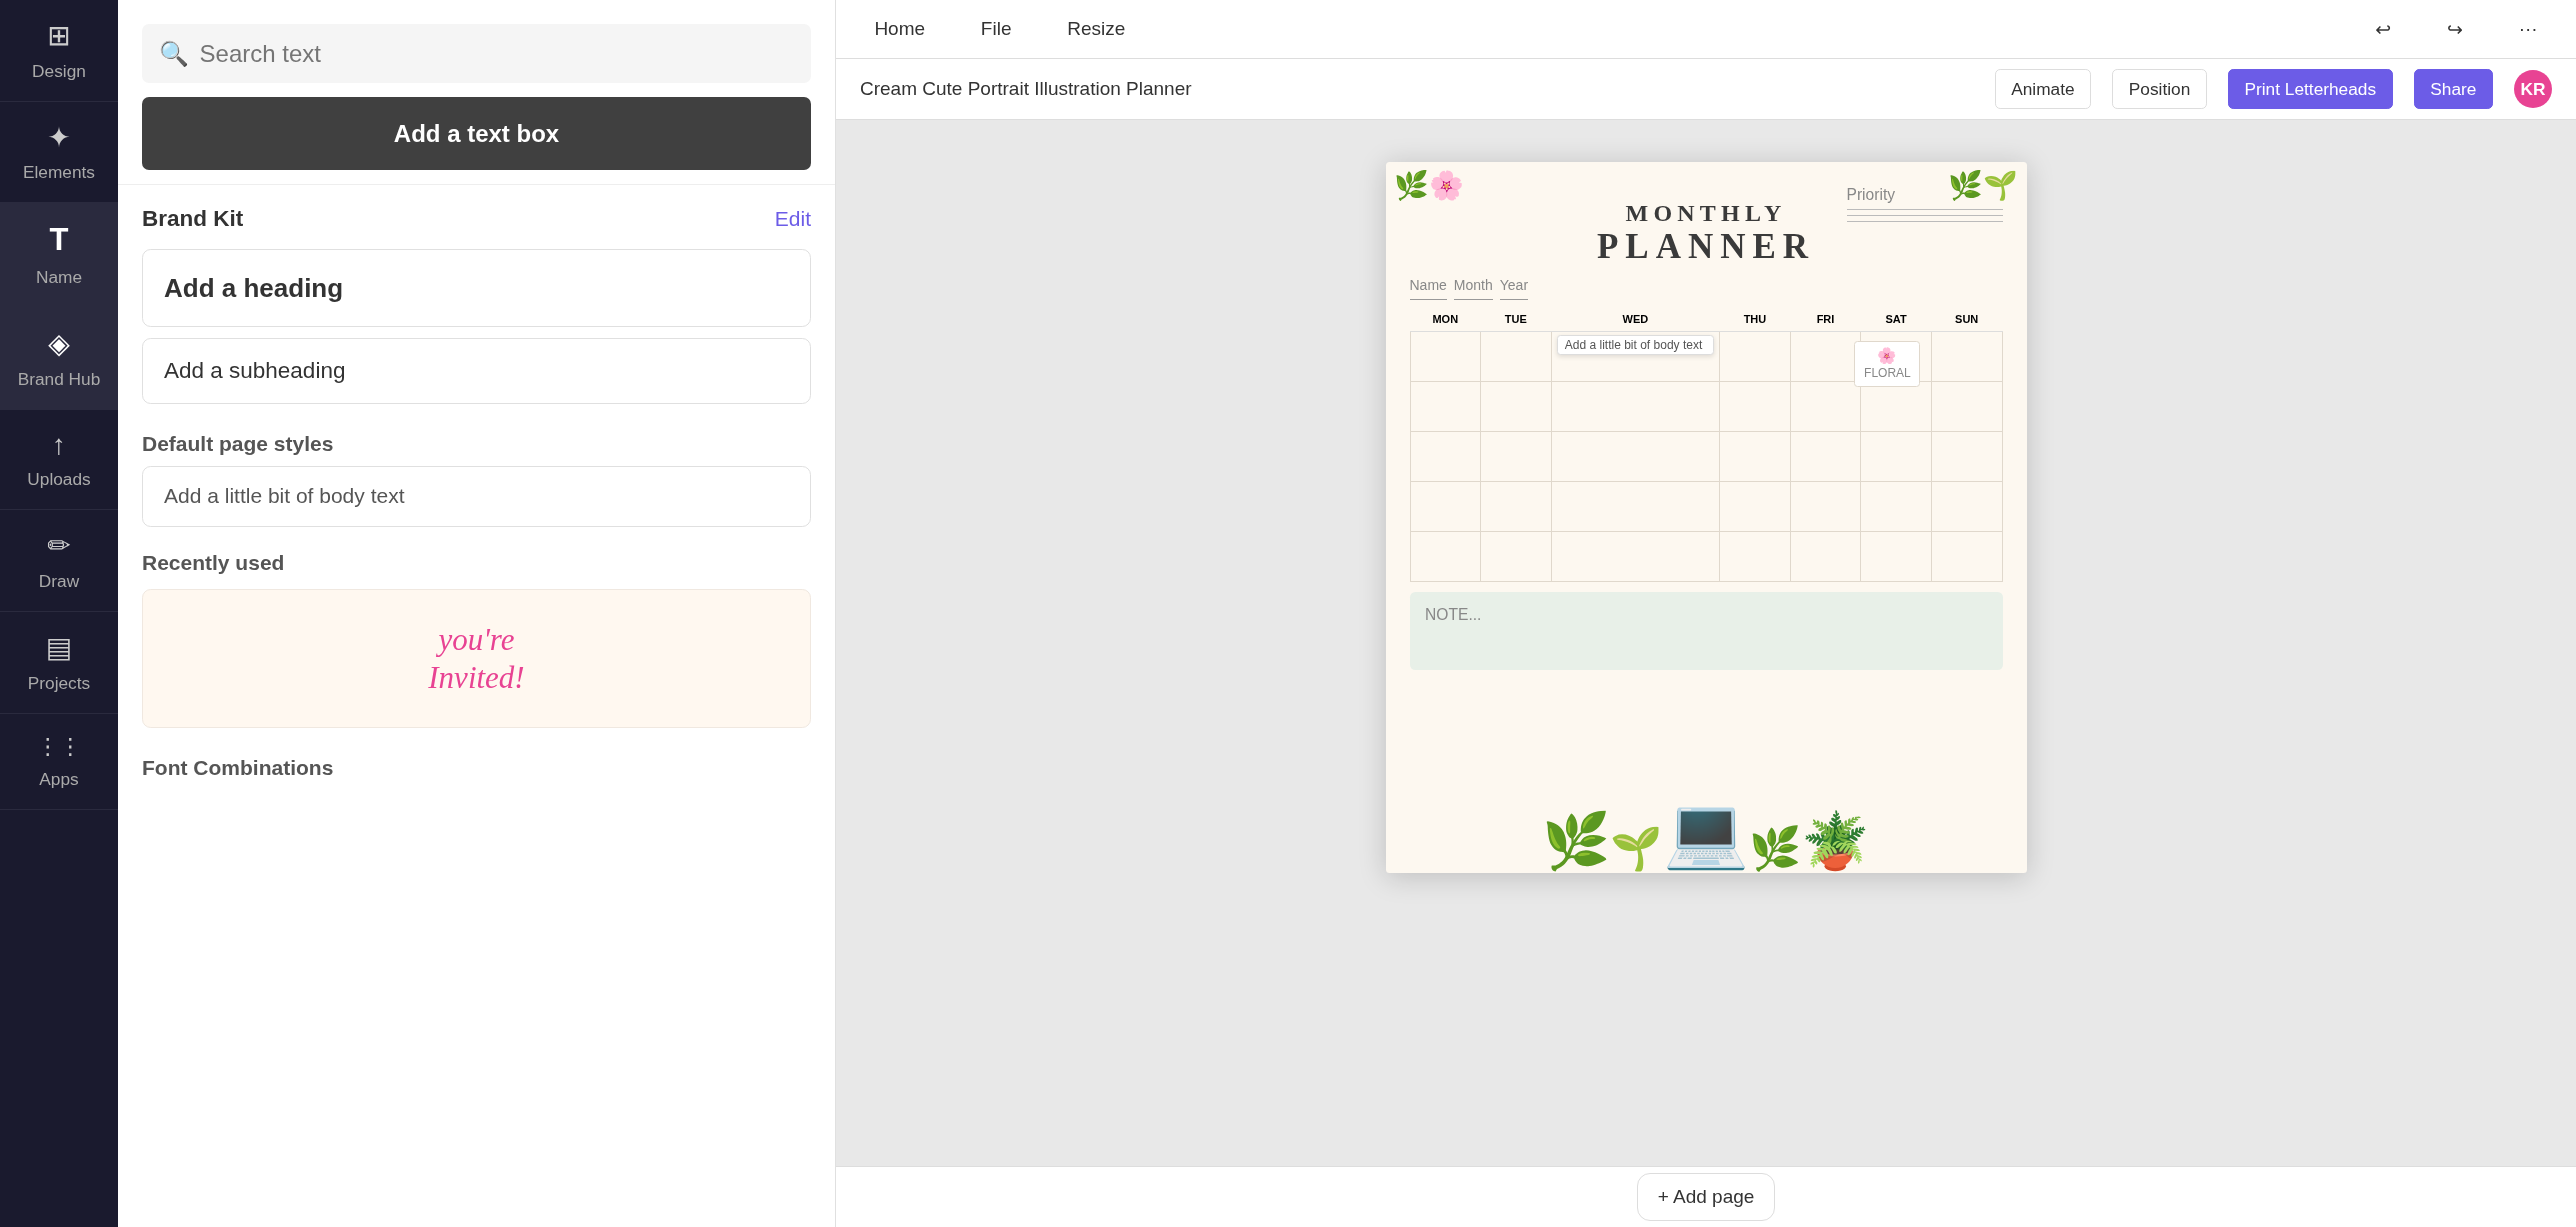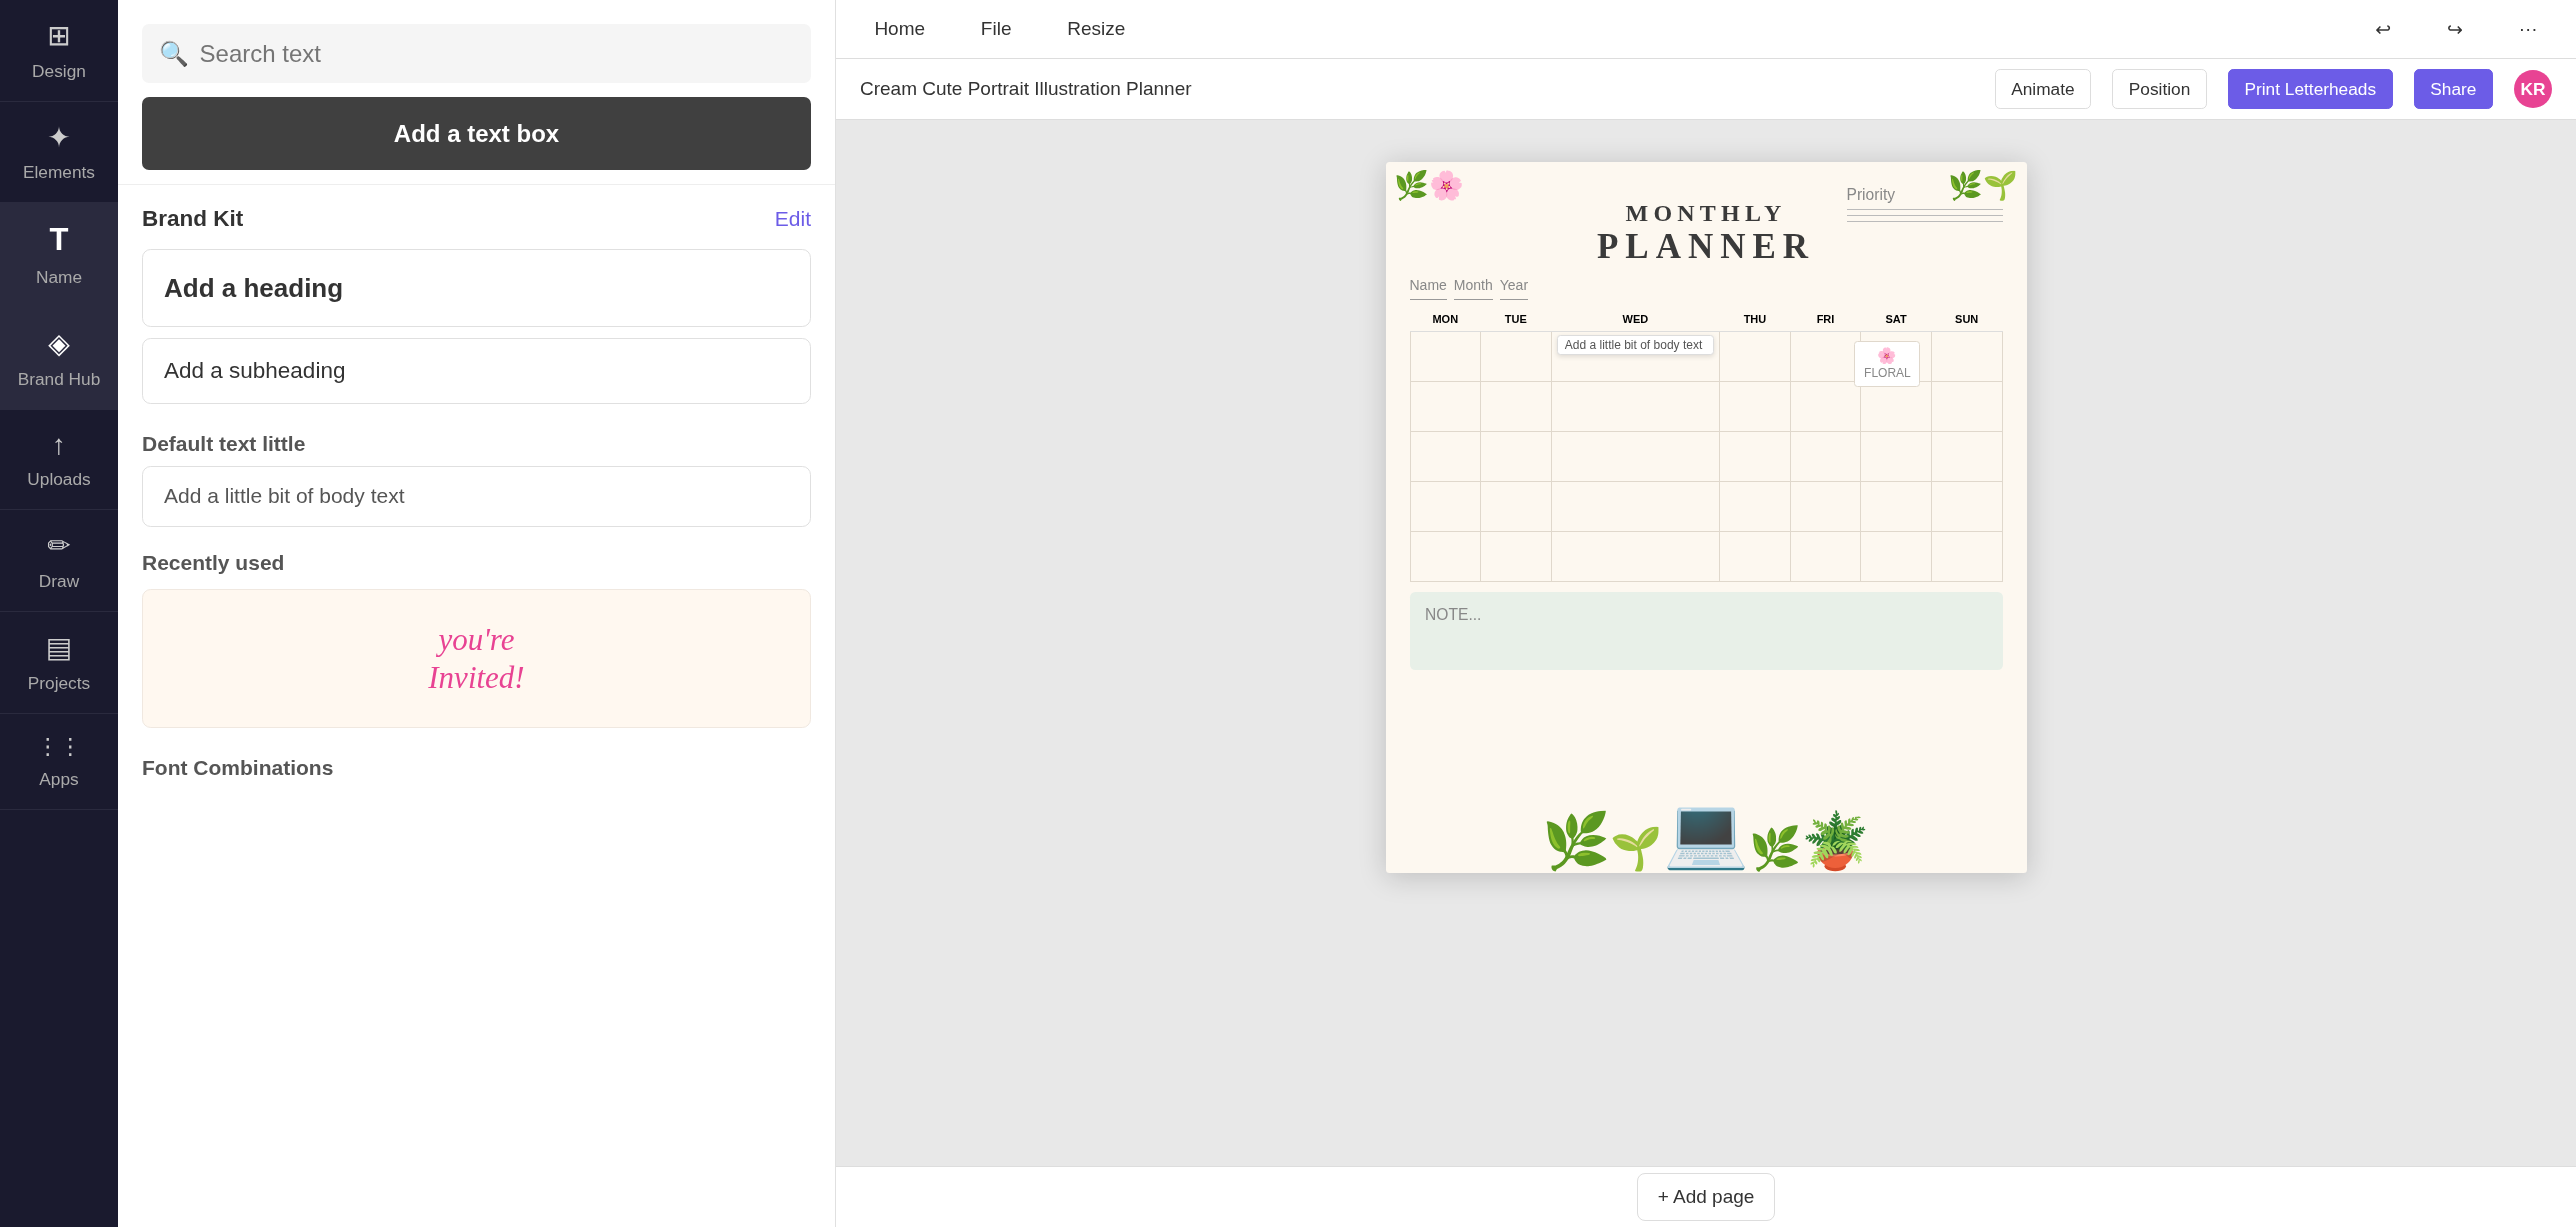--- a/index.html
+++ b/index.html
@@ -360,21 +360,21 @@
       display: flex;
       align-items: center;
       justify-content: center;
     }
     .add-page-btn {
       display: flex;
       align-items: center;
       gap: 8.7px;
       padding: 12px 20px;
       border: 1.3px solid #ddd;
-      border-radius: 8px;
+      border-radius: 13px;
       background: white;
       cursor: pointer;
       font-size: 19px;
       color: #333;
     }
 
     
     .inline-tooltip {
       background: white;
       border: 0.9px solid #ddd;
@@ -478,21 +478,21 @@
     </div>
     <button class="heading-btn">
       <span>Add a heading</span>
     </button>
     <button class="subheading-btn">
       <span>Add a subheading</span>
     </button>
   </div>
 
   <div class="default-text-section">
-    <div class="default-label">Default text little</div>
+    <div class="default-label">Default page styles</div>
     <button class="body-text-btn">
       <span>Add a little bit of body text</span>
     </button>
   </div>
 
   <div class="recently-used-section">
     <div class="recently-label">Recently used</div>
     <div class="invitation-preview">
       <div class="invitation-text">you're<br>Invited!</div>
     </div>

